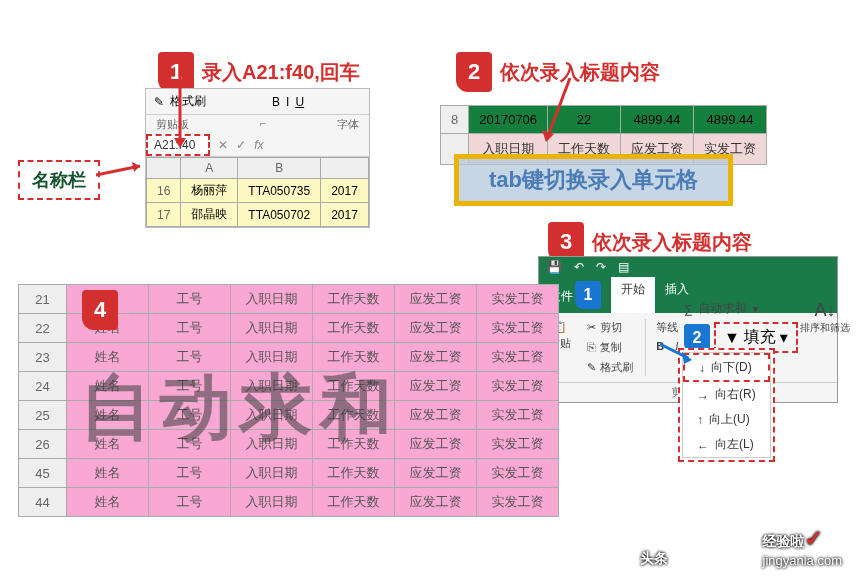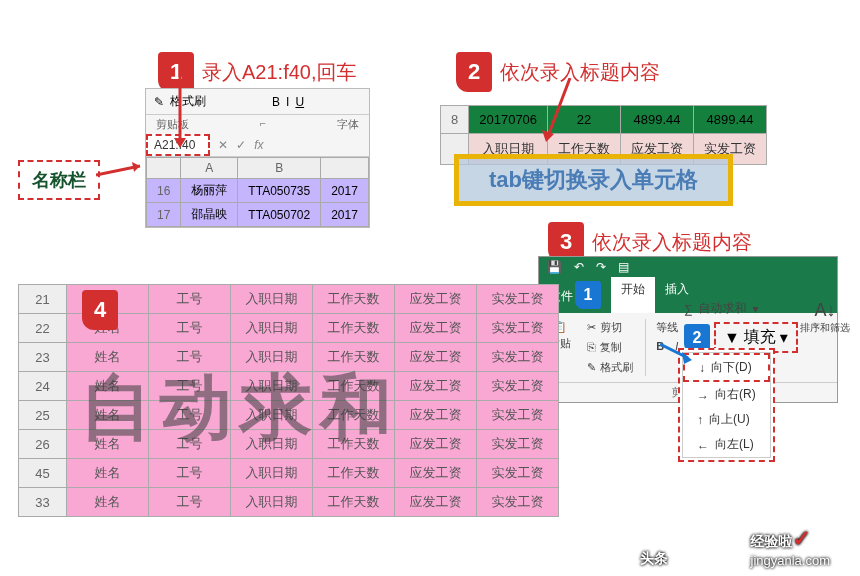--- a/index.html
+++ b/index.html
@@ -1,28 +1,28 @@
 <!DOCTYPE html>
 <html><head>
 <meta charset="utf-8">
 <style>
 *{box-sizing:border-box;margin:0;padding:0;font-family:"Microsoft YaHei",Arial,sans-serif}
 body{width:860px;height:576px;background:#fff;position:relative;overflow:hidden}
 .step-badge{display:inline-flex;align-items:center;justify-content:center;background:#d32f2f;color:#fff;font-weight:bold;width:36px;height:40px;font-size:22px;border-radius:4px 4px 4px 12px;position:relative}
 .step-badge.small{width:26px;height:28px;font-size:16px;background:#1976d2;border-radius:3px 3px 3px 8px}
-.step-title{font-size:20px;font-weight:normal;color:#d32f2f;margin-left:8px}
+.step-title{font-size:20px;font-weight:bold;color:#d32f2f;margin-left:8px}
 .namebar-label{position:absolute;left:18px;top:160px;border:2px dashed #d32f2f;padding:6px 12px;background:#fff;font-weight:bold;color:#14532d;font-size:18px}
 .section1-title{position:absolute;left:158px;top:52px;display:flex;align-items:center}
 .excel-snippet1{position:absolute;left:145px;top:88px;border:1px solid #bbb;background:#f5f5f5;font-size:12px}
 .toolbar-row{display:flex;align-items:center;padding:4px 8px;gap:6px;border-bottom:1px solid #ccc}
 .namebox-row{display:flex;align-items:center;border-bottom:1px solid #ccc}
 .namebox{border:2px dashed #d32f2f;padding:2px 6px;font-size:12px;color:#333;background:#fff;width:64px}
 .fx-area{display:flex;align-items:center;gap:8px;padding:2px 8px;color:#888}
 .sheet-mini{border-collapse:collapse;font-size:12px}
-.sheet-mini th,.sheet-mini td{border:1px solid #aaa;padding:3px 10px;text-align:center;background:#c4b5fd}
+.sheet-mini th,.sheet-mini td{border:1px solid #aaa;padding:3px 10px;text-align:center;background:#fef9c3}
 .sheet-mini th{background:#eee;color:#666;font-weight:normal}
 .rowhead{background:#eee;color:#666;width:30px}
 .section2-title{position:absolute;left:456px;top:52px;display:flex;align-items:center}
 .table2{position:absolute;left:440px;top:105px;border-collapse:collapse;font-size:13px}
 .table2 td{border:1px solid #aaa;padding:6px 10px;text-align:center;background:#15803d}
 .table2 .rowhead{text-align:center;background:#eee;color:#666;width:28px}
 .header-row td{background:#f2d7d7;text-align:center;color:#333}
 .tab-overlay{position:absolute;left:454px;top:154px;background:rgba(180,200,220,0.75);color:#4a7cb5;font-size:22px;font-weight:bold;padding:6px 30px;border:5px solid #eab308}
 .section3-title{position:absolute;left:548px;top:222px;display:flex;align-items:center}
 .ribbon{position:absolute;left:538px;top:256px;border:1px solid #999;background:#f5f5f5;font-size:12px;width:300px}
@@ -39,21 +39,21 @@
 .fill-item{display:flex;align-items:center;gap:6px;padding:4px 14px;color:#333}
 .fill-header{border:2px dashed #d32f2f;padding:3px 8px;display:flex;align-items:center;gap:4px}
 .autosum{position:absolute;left:684px;top:300px;display:flex;align-items:center;gap:6px;font-size:12px;color:#444}
 .sortfilter{position:absolute;left:800px;top:300px;font-size:11px;color:#444;display:flex;flex-direction:column;align-items:center}
 .section4-badge{position:absolute;left:82px;top:290px;z-index:5}
 .big-table{position:absolute;left:18px;top:284px;border-collapse:collapse;font-size:13px}
 .big-table th,.big-table td{border:1px solid #aaa;padding:5px 0;text-align:center;background:#f9a8d4;color:#555}
 .big-table .rh{background:#eee;width:48px;color:#666}
 .big-table td{width:82px}
 .watermark{position:absolute;left:80px;top:360px;font-size:72px;font-weight:bold;color:rgba(60,60,60,0.55);letter-spacing:8px;pointer-events:none}
-.footer-wm{position:absolute;right:30px;bottom:8px;font-size:14px;color:#fff;text-shadow:0 0 3px #000,0 0 3px #000;font-weight:bold}
+.footer-wm{position:absolute;right:18px;bottom:8px;font-size:14px;color:#fff;text-shadow:0 0 3px #000,0 0 3px #000;font-weight:bold}
 .footer-wm2{position:absolute;left:640px;bottom:8px;font-size:14px;color:#fff;text-shadow:0 0 3px #000,0 0 3px #000;font-weight:bold}
 .checkmark{color:#d32f2f;font-size:22px;font-weight:bold}
 .arrow-svg{position:absolute}
 .dotted-box{border:2px dashed #d32f2f}
 </style>
 </head>
 <body>
 
 <div class="section1-title">
   <span class="step-badge">1</span>
@@ -300,21 +300,21 @@
   <tr>
         <td class="rh">45</td>
         <td>姓名</td>
         <td>工号</td>
         <td>入职日期</td>
         <td>工作天数</td>
         <td>应发工资</td>
         <td>实发工资</td>
       </tr>
   <tr>
-        <td class="rh">33</td>
+        <td class="rh">44</td>
         <td>姓名</td>
         <td>工号</td>
         <td>入职日期</td>
         <td>工作天数</td>
         <td>应发工资</td>
         <td>实发工资</td>
       </tr>
 </tbody>
   </table>
 

